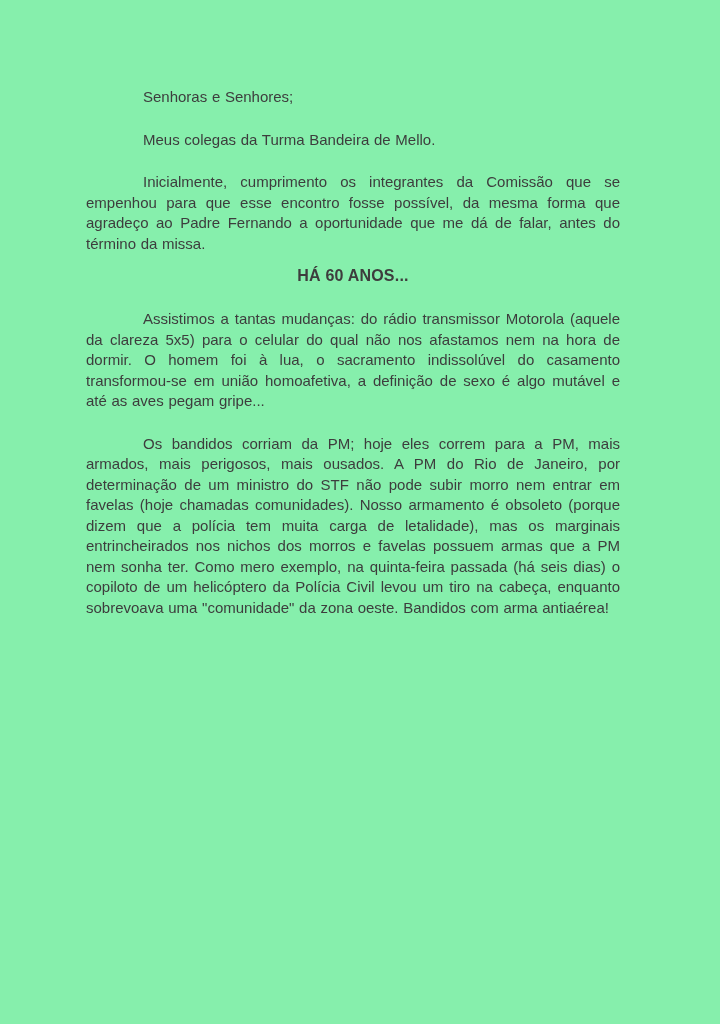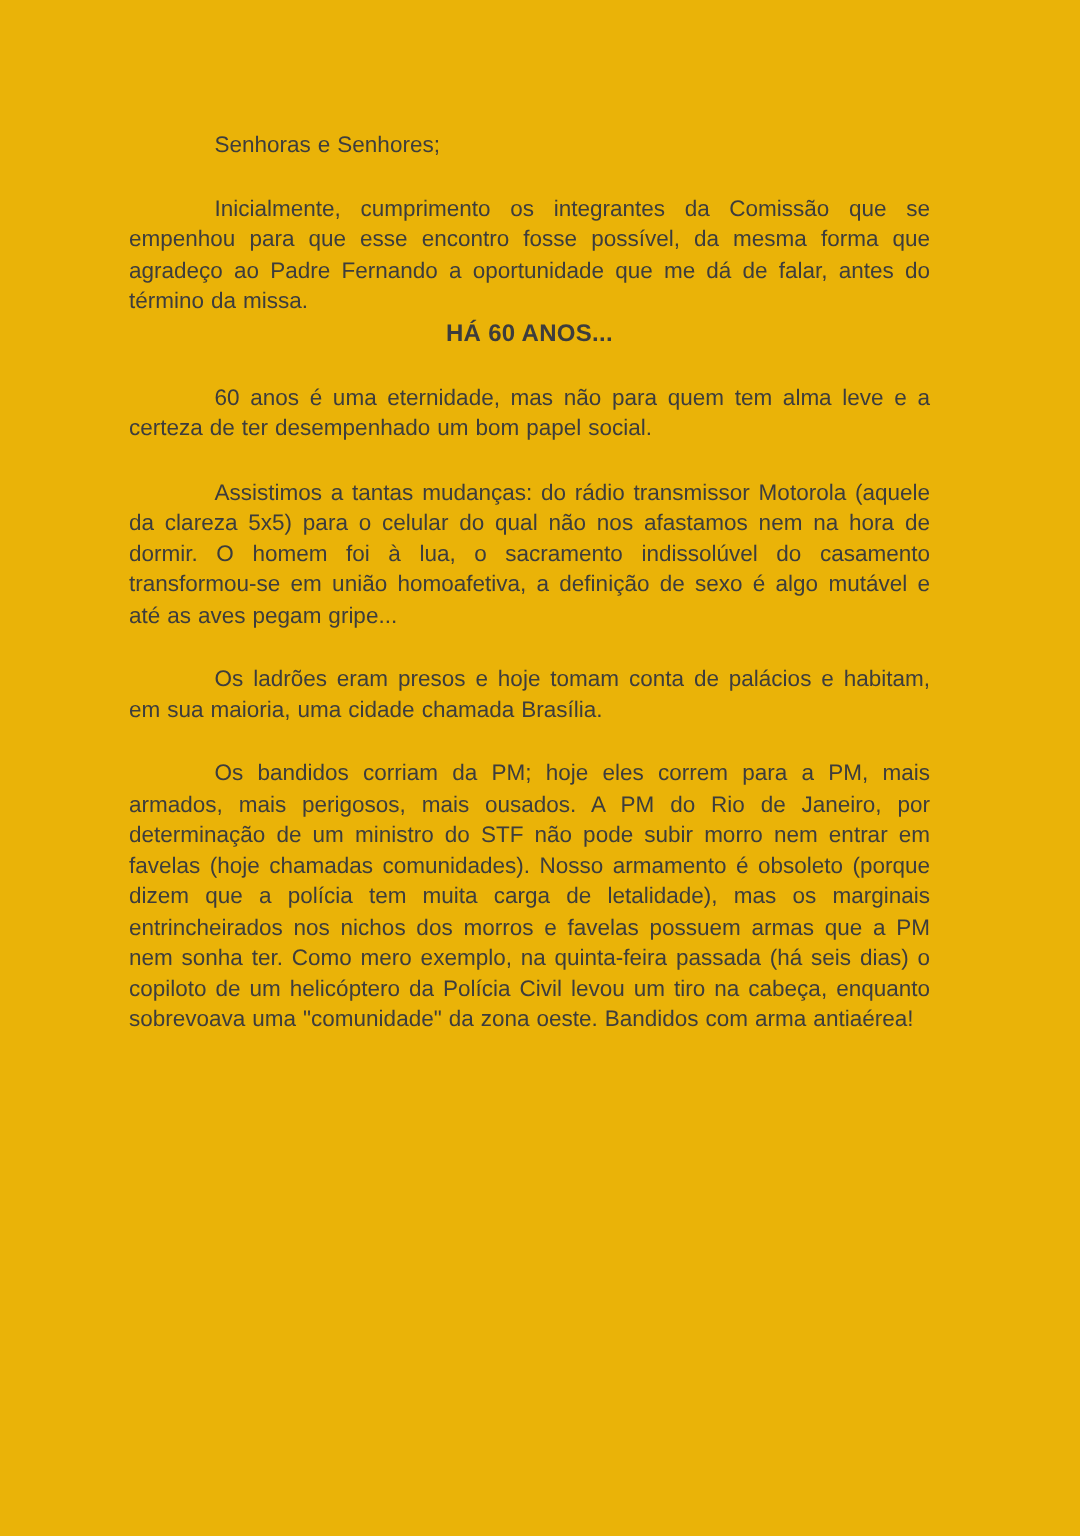--- a/index.html
+++ b/index.html
@@ -7,67 +7,66 @@
   body {
     width: 720px;
     height: 1024px;
     background: #ffffff;
     font-family: "Liberation Sans", "DejaVu Sans", sans-serif;
   }
   .page {
     position: relative;
     width: 720px;
     height: 1024px;
-    background: #eab308;
+    background: #86efac;
     overflow: hidden;
   }
   .doc {
     position: absolute;
     left: 86px;
     top: 87px;
     width: 534px;
     color: #3d3d3d;
   }
   .para {
     margin: 0 0 22px 0;
     font-size: 15px;
     line-height: 20.5px;
     text-align: justify;
     text-indent: 57px;
     word-spacing: 0.5px;
   }
   .para.no-gap {
-    margin-bottom: 0;
+    margin-bottom: 11px;
   }
   .heading {
     margin: 0 0 23px 0;
     font-size: 16px;
     line-height: 21px;
     font-weight: 700;
     text-align: center;
     letter-spacing: 0.2px;
   }
 </style>
 </head>
 <body>
 
 <div class="page">
   <div class="doc">
 
     <p class="para">Senhoras e Senhores;</p>
 
+    <p class="para">Meus colegas da Turma Bandeira de Mello.</p>
 
     <p class="para no-gap">Inicialmente, cumprimento os integrantes da Comissão que se empenhou para que esse encontro fosse possível, da mesma forma que agradeço ao Padre Fernando a oportunidade que me dá de falar, antes do término da missa.</p>
 
     <h2 class="heading">HÁ 60 ANOS...</h2>
 
 
 
-    <p class="para">60 anos é uma eternidade, mas não para quem tem alma leve e a certeza de ter desempenhado um bom papel social.</p>
 
     <p class="para">Assistimos a tantas mudanças: do rádio transmissor Motorola (aquele da clareza 5x5) para o celular do qual não nos afastamos nem na hora de dormir. O homem foi à lua, o sacramento indissolúvel do casamento transformou-se em união homoafetiva, a definição de sexo é algo mutável e até as aves pegam gripe...</p>
 
-    <p class="para">Os ladrões eram presos e hoje tomam conta de palácios e habitam, em sua maioria, uma cidade chamada Brasília.</p>
 
     <p class="para">Os bandidos corriam da PM; hoje eles correm para a PM, mais armados, mais perigosos, mais ousados. A PM do Rio de Janeiro, por determinação de um ministro do STF não pode subir morro nem entrar em favelas (hoje chamadas comunidades). Nosso armamento é obsoleto (porque dizem que a polícia tem muita carga de letalidade), mas os marginais entrincheirados nos nichos dos morros e favelas possuem armas que a PM nem sonha ter. Como mero exemplo, na quinta-feira passada (há seis dias) o copiloto de um helicóptero da Polícia Civil levou um tiro na cabeça, enquanto sobrevoava uma "comunidade" da zona oeste. Bandidos com arma antiaérea!</p>
 
   </div>
 </div>
 
 </body></html>

